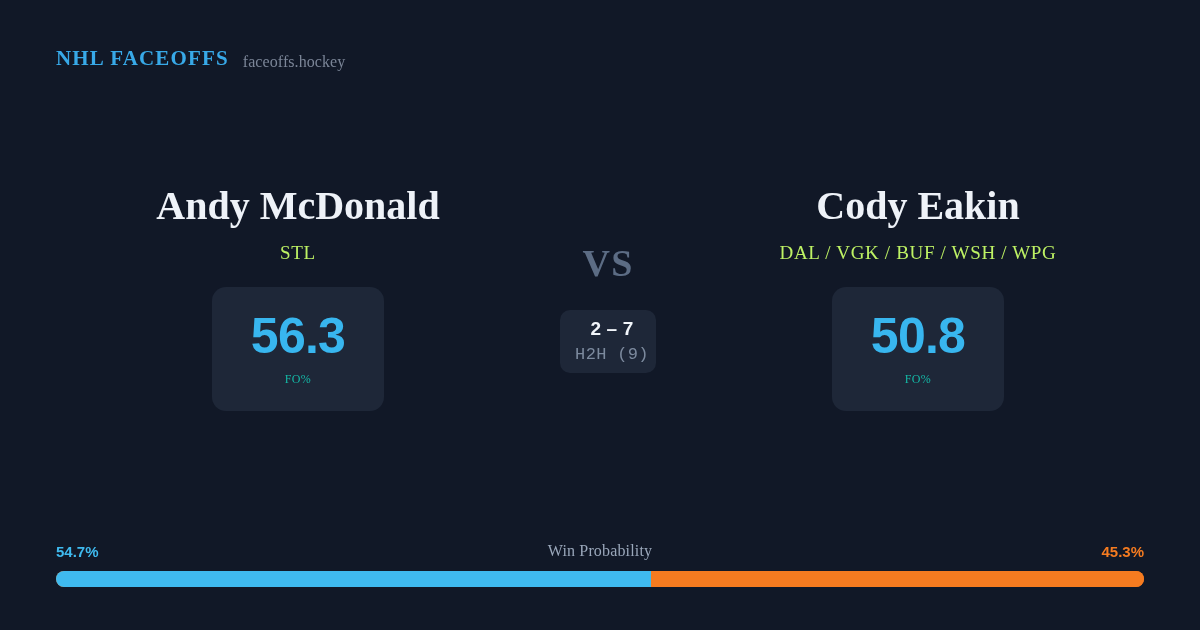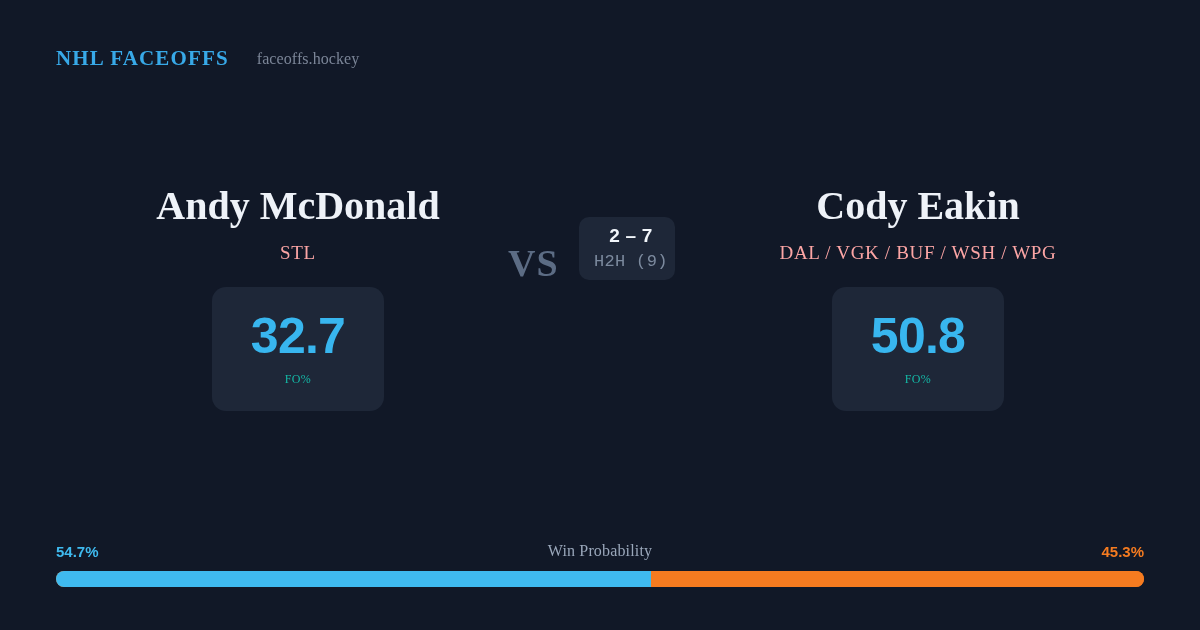--- a/index.html
+++ b/index.html
@@ -14,22 +14,22 @@
     overflow: hidden;
     position: relative;
   }
 
   
   .header {
     position: absolute;
     left: 56px;
     top: 46px;
     display: flex;
-    align-items: center;
-    gap: 28px;
+    align-items: flex-end;
+    gap: 14px;
   }
   .brand {
     font-family: "Liberation Serif", serif;
     font-weight: bold;
     font-size: 21px;
     letter-spacing: 0.055em;
     color: #38a9e8;
   }
   .brand-sub {
     font-family: "Liberation Serif", serif;
@@ -63,21 +63,21 @@
     font-weight: bold;
     font-size: 40px;
     color: #eef2f8;
     line-height: 1;
     white-space: nowrap;
   }
   .player-teams {
     margin-top: 16px;
     font-family: "Liberation Serif", serif;
     font-size: 19px;
-    color: #fca5a5;
+    color: #bef264;
     letter-spacing: 0.035em;
     white-space: nowrap;
   }
 
   .stat-card {
     margin-top: 23px;
     width: 172px;
     height: 124px;
     border-radius: 14px;
     background: #1e2738;
@@ -102,23 +102,22 @@
     letter-spacing: 0.03em;
   }
 
   
   .center {
     position: absolute;
     left: 500px;
     top: 0;
     width: 200px;
     display: flex;
-    flex-direction: row;
-    align-items: center;
-    gap: 20px;
+    flex-direction: column;
+    align-items: center;
   }
   .vs-text {
     margin-top: 58px;
     font-family: "Liberation Serif", serif;
     font-weight: bold;
     font-size: 38px;
     line-height: 1;
     color: #5c6c84;
     letter-spacing: 0.03em;
   }
@@ -212,21 +211,21 @@
   <span class="brand" style="color: rgb(56, 169, 232);">NHL FACEOFFS</span>
   <span class="brand-sub">faceoffs.hockey</span>
 </div>
 
 <div class="matchup">
 
   <div class="side side-left">
     <div class="player-name">Andy McDonald</div>
     <div class="player-teams">STL</div>
     <div class="stat-card">
-      <div class="stat-value" style="color: rgb(56, 182, 239);">32.7</div>
+      <div class="stat-value" style="color: rgb(56, 182, 239);">56.3</div>
       <div class="stat-label">FO%</div>
     </div>
   </div>
 
   <div class="center">
     <div class="vs-text">VS</div>
     <div class="h2h-card">
       <div class="h2h-score">2 – 7</div>
       <div class="h2h-label">H2H (9)</div>
     </div>

